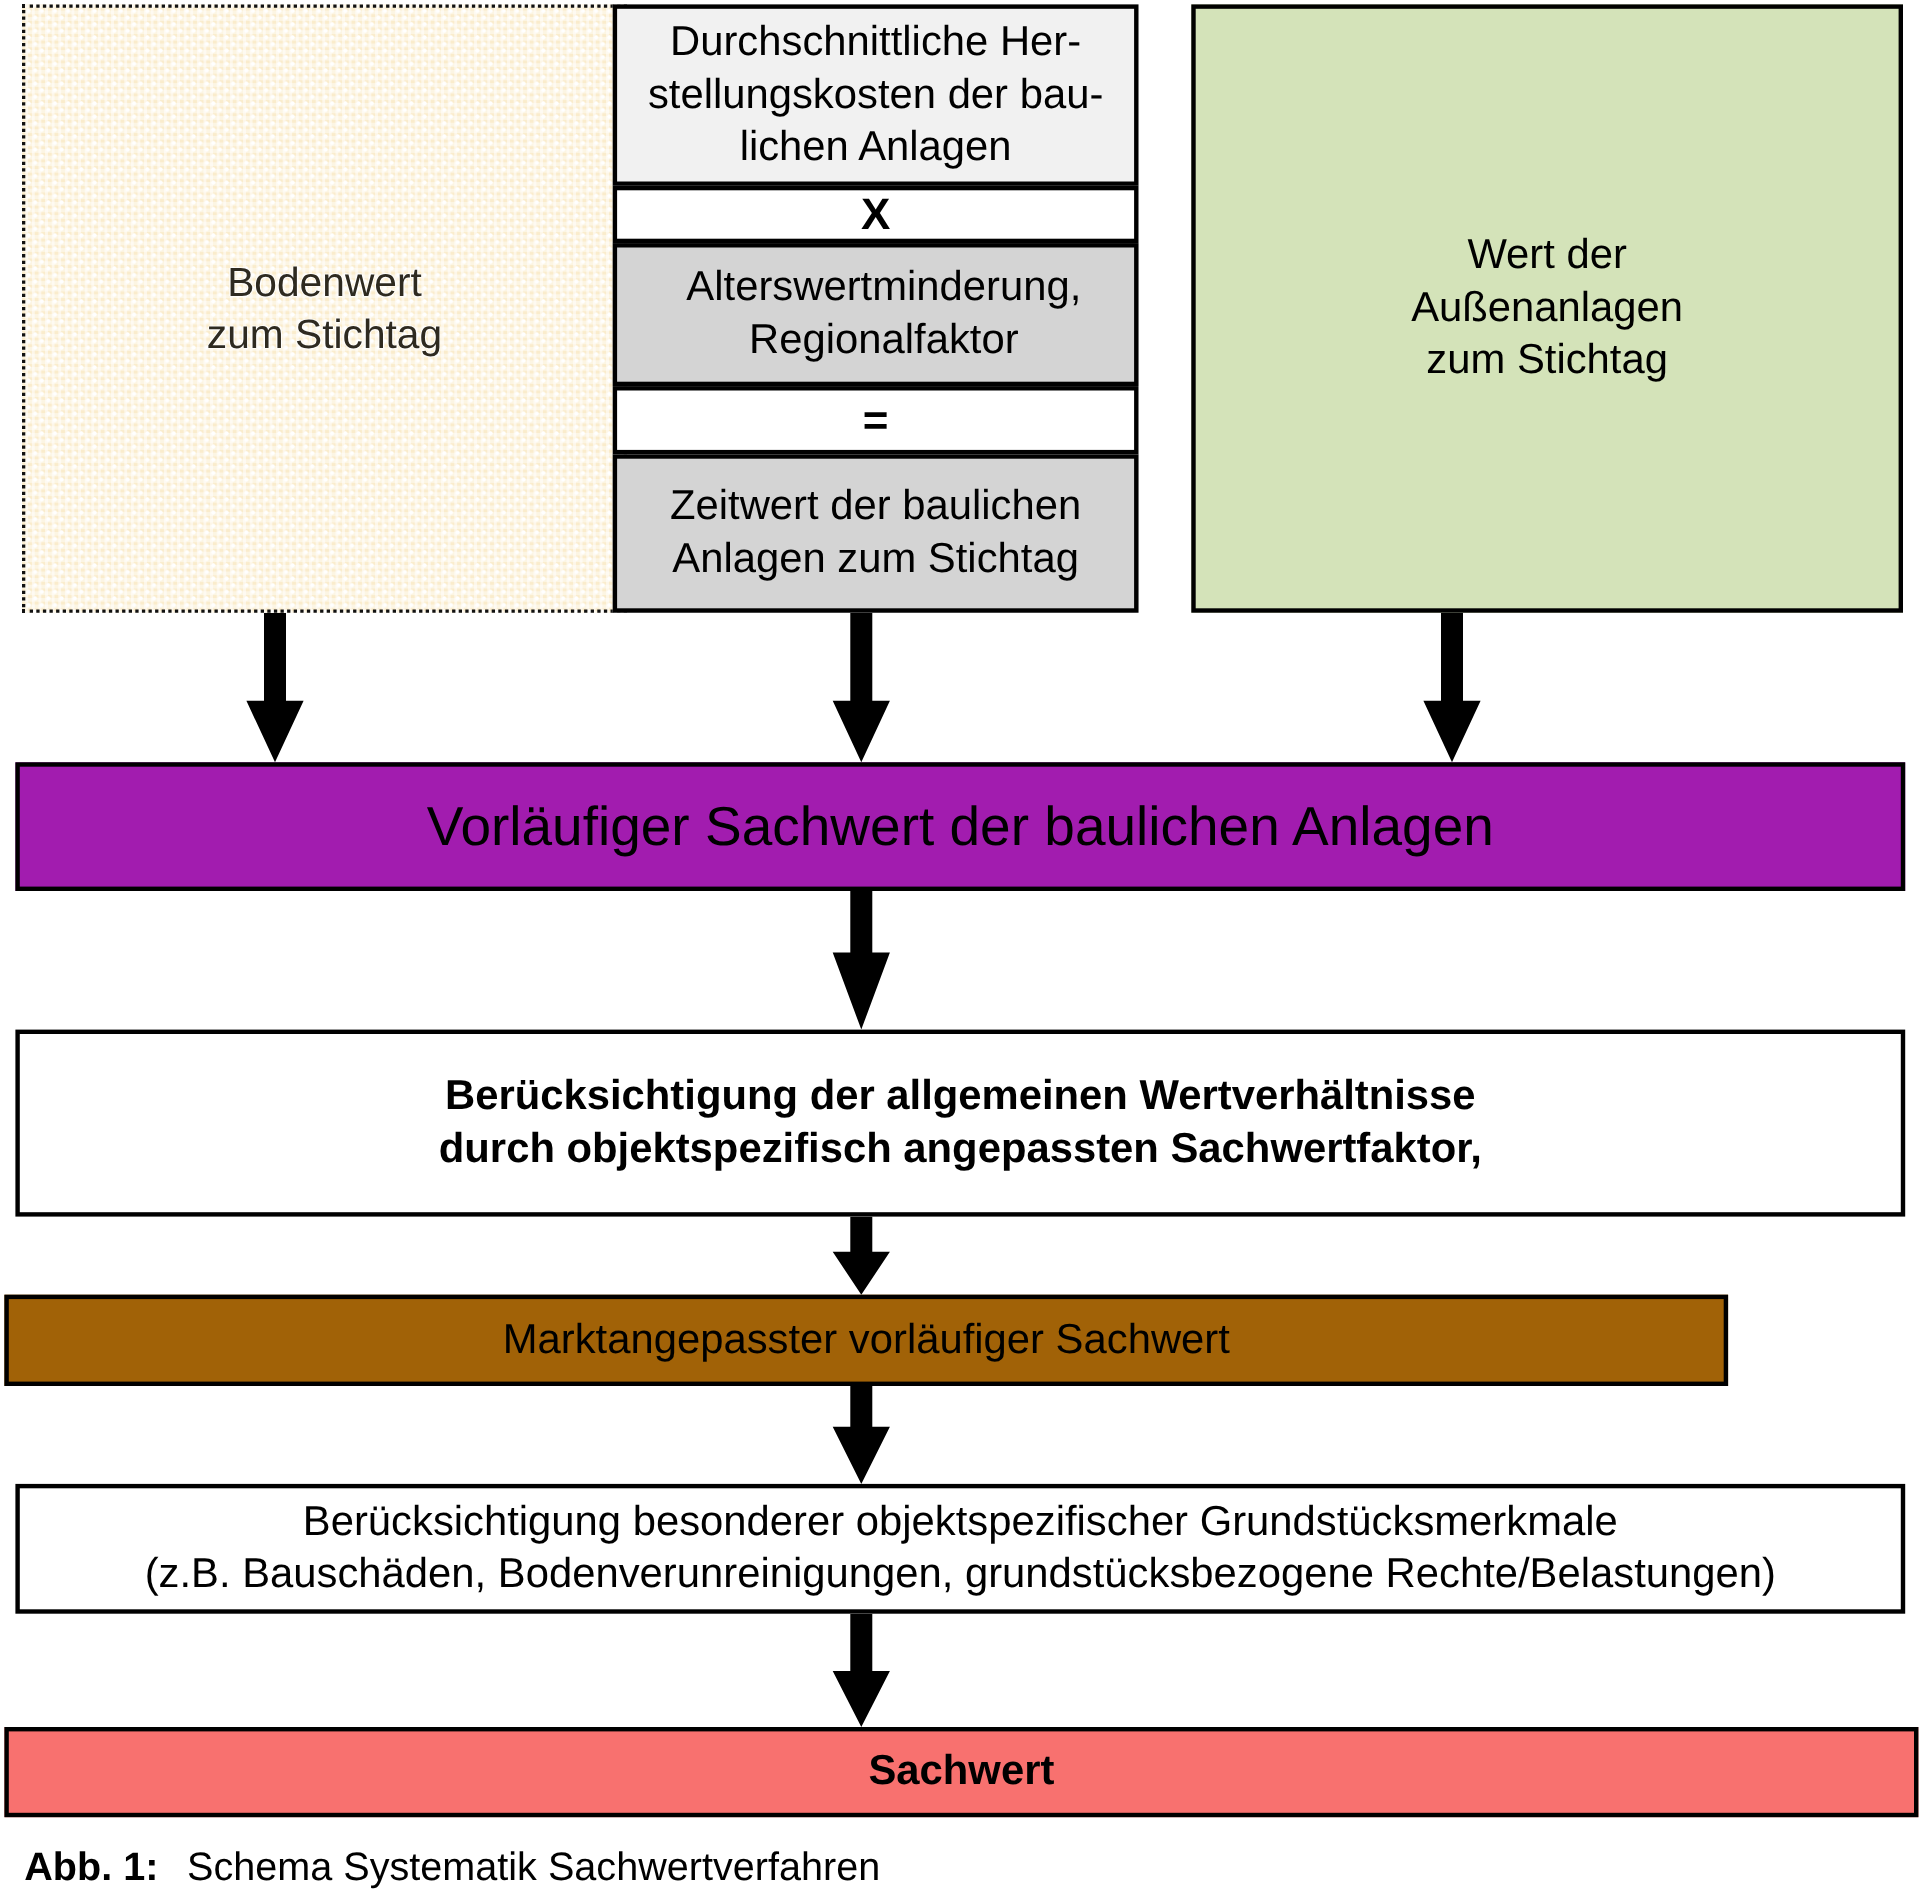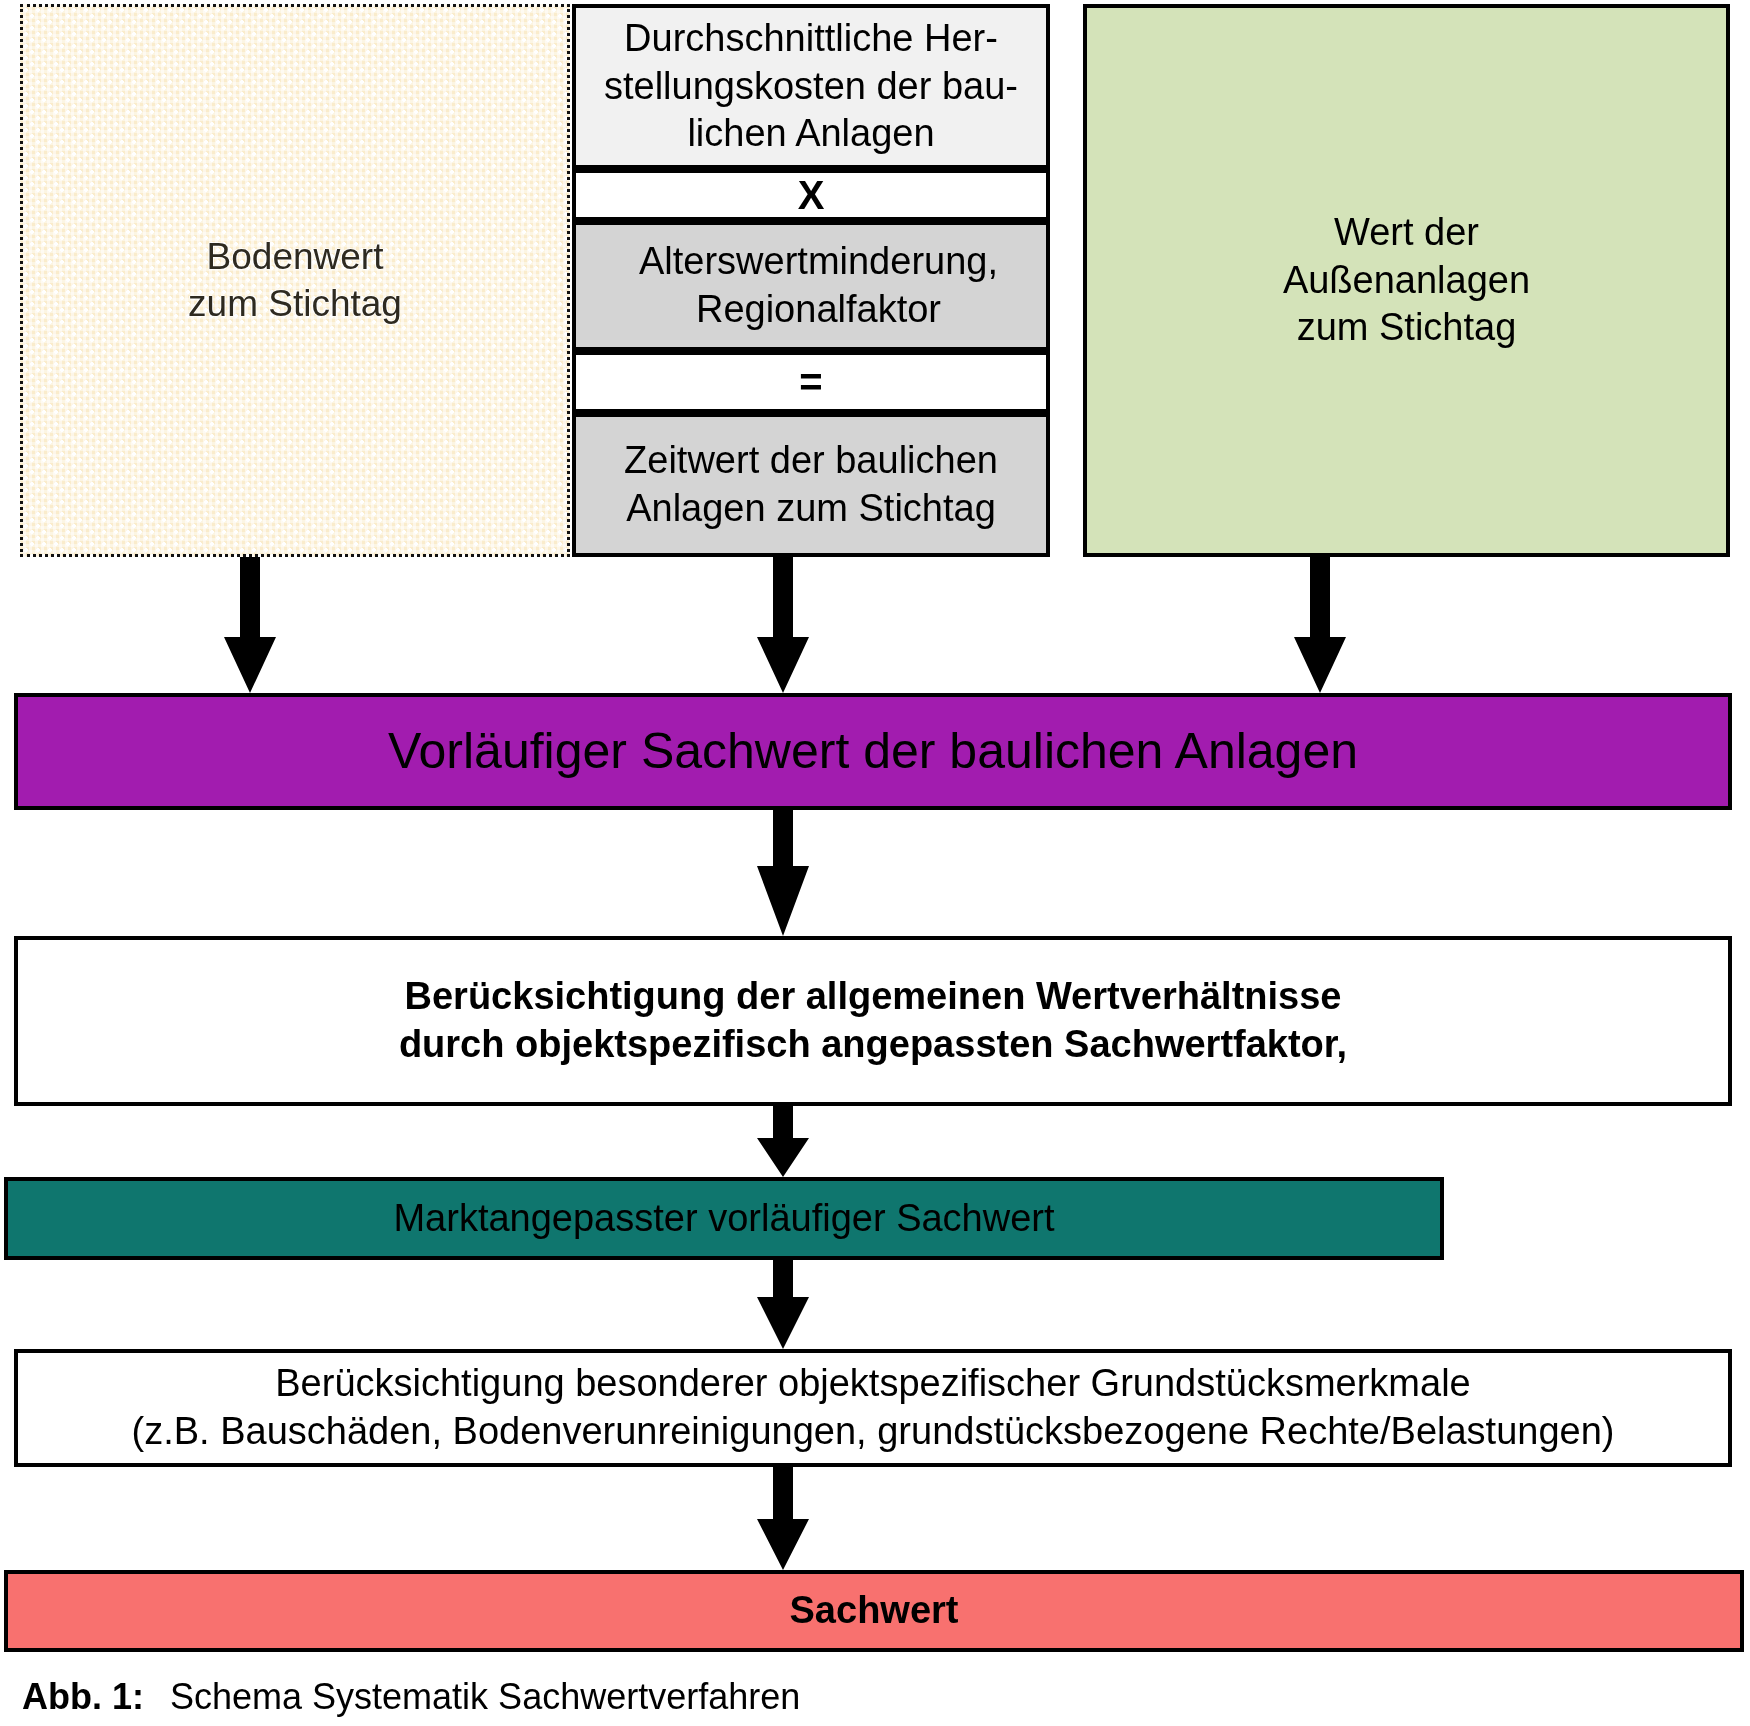--- a/index.html
+++ b/index.html
@@ -59,21 +59,21 @@
        1px 0 0 rgba(255,255,255,0.85),
       -1px 0 0 rgba(255,255,255,0.85),
        0 1px 0 rgba(255,255,255,0.7),
        0 -1px 0 rgba(255,255,255,0.7);
     justify-content: flex-end;
   }
 
   
   #formula-stack {
     position: absolute;
-    left: 572px;
+    left: 557px;
     top: 4px;
     width: 478px;
     height: 553px;
   }
   .fbox {
     position: absolute;
     left: 0;
     width: 478px;
     box-sizing: border-box;
     border: 4px solid #000000;
@@ -115,23 +115,23 @@
     top: 936px;
     width: 1718px;
     height: 170px;
     background: #ffffff;
     font-size: 38px;
     font-weight: bold;
   }
   #marktangepasster-box {
     left: 4px;
     top: 1177px;
-    width: 1440px;
+    width: 1567px;
     height: 83px;
-    background: #0f766e;
+    background: #a16207;
     font-size: 38px;
   }
   #objektspezifische-box {
     left: 14px;
     top: 1349px;
     width: 1718px;
     height: 118px;
     background: #ffffff;
     font-size: 38px;
   }

